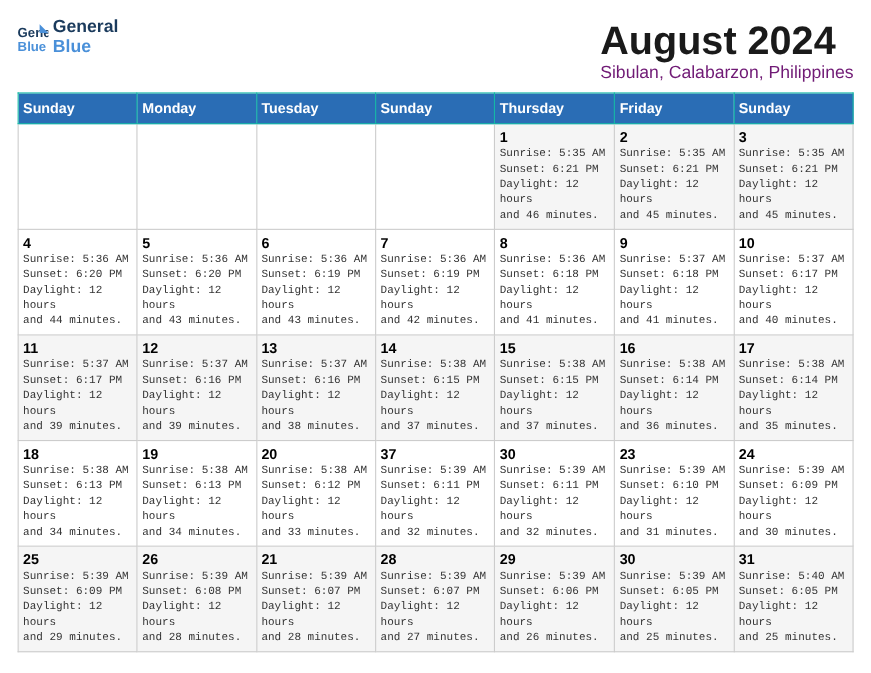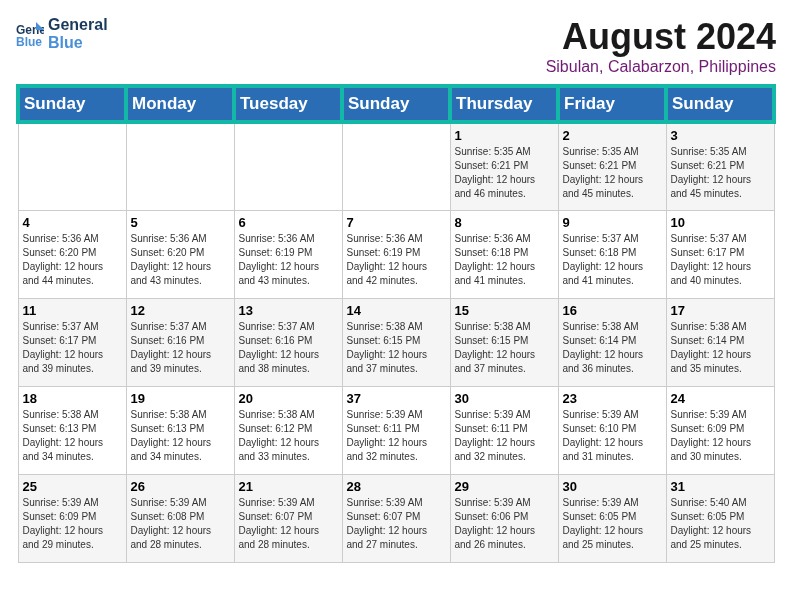--- a/index.html
+++ b/index.html
@@ -19,44 +19,44 @@
     .logo {
       display: flex;
       align-items: center;
       gap: 4px;
     }
     .logo-icon {
       width: 28px;
       height: 28px;
     }
     .title-area {
-      text-align: right;
+      text-align: left;
     }
     .main-title {
       font-size: 36px;
       font-weight: bold;
       color: #1a1a1a;
     }
     .subtitle {
       font-size: 16px;
       color: #701a75;
     }
     table {
       width: 100%;
       border-collapse: collapse;
       font-size: 11px;
     }
     thead tr th {
       background-color: #2a6db5;
       color: #fff;
       padding: 6px 4px;
       text-align: left;
-      font-size: 17px;
+      font-size: 13px;
       font-weight: bold;
-      border: 4px solid #14b8a6;
+      border: 1px solid #14b8a6;
     }
     tbody tr td {
       border: 1px solid #ccc;
       padding: 4px;
       vertical-align: top;
       min-height: 80px;
       height: 88px;
       background: #fff;
     }
     tbody tr:nth-child(odd) td {
@@ -64,20 +64,21 @@
     }
     .day-number {
       font-weight: bold;
       font-size: 13px;
       margin-bottom: 2px;
     }
     .day-info {
       font-size: 10px;
       color: #333;
       line-height: 1.4;
+      font-family: Liberation Mono, monospace;
     }
     .empty-cell {
       background: #fff !important;
     }
   </style>
 </head>
 <body>
 
 <div class="header-area">
   <div class="logo">

